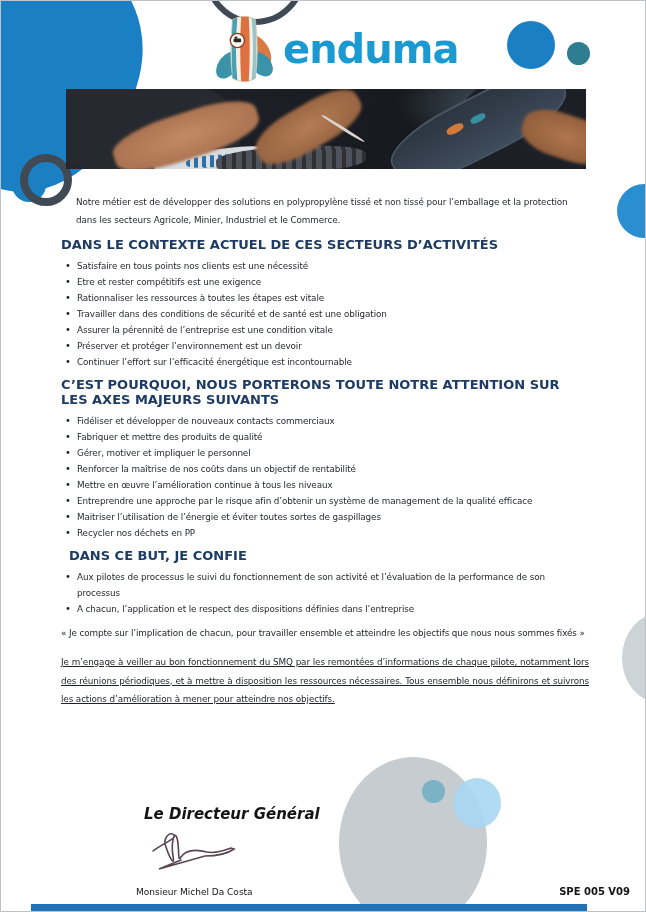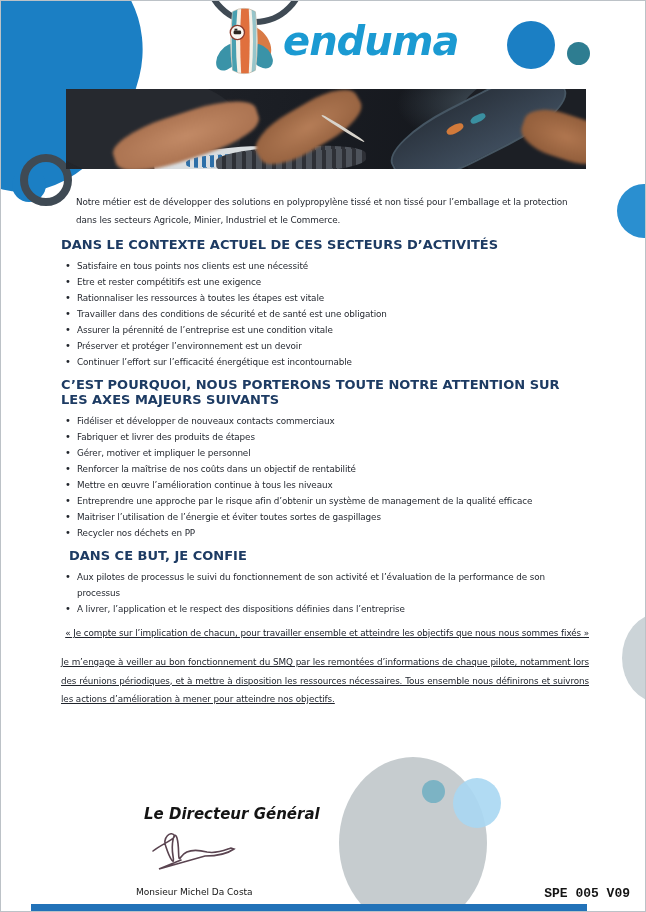--- a/index.html
+++ b/index.html
@@ -34,21 +34,21 @@
   }
   .circle-tr{left:506px;top:20px;width:48px;height:48px;border-radius:50%;background:#1b7fc4;}
   .dot-tr{left:566px;top:41px;width:23px;height:23px;border-radius:50%;background:#2e7d91;}
   .circle-right-mid{left:616px;top:183px;width:54px;height:54px;border-radius:50%;background:#2a8fd0;}
   .circle-right-low{left:621px;top:612px;width:76px;height:90px;border-radius:50%;background:#ccd4d8;}
   .circle-gray-big{left:338px;top:756px;width:148px;height:172px;border-radius:50%;background:#c6cccf;}
   .dot-teal-br{left:421px;top:779px;width:23px;height:23px;border-radius:50%;background:#7cb3c4;z-index:2;}
   .circle-lightblue-br{left:452px;top:777px;width:48px;height:50px;border-radius:50%;background:#a9d7f2;opacity:.9;z-index:2;}
   .footer-bar{left:30px;top:903px;width:556px;height:7px;background:#2272b8;}
   
-  .logo{position:absolute;left:214px;top:4px;display:flex;align-items:center;z-index:4;font-style:italic;}
+  .logo{position:absolute;left:214px;top:12px;display:flex;align-items:center;z-index:4;}
   .logo svg{display:block;}
   .wordmark{
     font-size:40px;font-weight:bold;letter-spacing:-1px;color:#1b9ad2;
     margin-left:10px;line-height:70px;
   }
   
   .photo{
     position:absolute;left:65px;top:88px;width:520px;height:80px;overflow:hidden;
     background:linear-gradient(100deg,#23262c 0%,#1a1d23 45%,#101217 100%);z-index:3;
   }
@@ -81,29 +81,29 @@
     color:#1d3b63;font-size:13px;letter-spacing:0;line-height:15px;
     margin:0 0 6px 0;font-weight:bold;max-width:505px;
   }
   h2.sec.indent{margin-left:8px;}
   ul.blist{list-style:none;margin:0 0 7px 0;padding:0 0 0 16px;}
   ul.blist li{position:relative;line-height:16px;letter-spacing:-0.1px;}
   ul.blist li::before{
     content:"•";position:absolute;left:-12px;top:0;font-size:10px;color:#1f232b;
   }
   .quote{
-    margin:2px 0 0 0;text-align:right;line-height:19px;
-    text-decoration:underline;color:#20242e;
+    margin:2px 0 0 0;text-align:left;line-height:19px;
+    color:#20242e;
   }
   .commitment{margin:10px 0 0 0;text-align:justify;line-height:18.5px;text-decoration:underline;}
   
   .sig-title{position:absolute;left:143px;top:804px;font-size:15px;font-weight:bold;font-style:italic;color:#141414;z-index:4;}
   .sig-scribble{position:absolute;left:146px;top:824px;z-index:4;}
   .sig-name{position:absolute;left:135px;top:886px;font-size:9px;color:#141414;z-index:4;}
-  .doc-ref{position:absolute;right:15px;top:885px;font-size:13px;font-weight:600;color:#141414;z-index:4;font-family:Liberation Mono, monospace;}
+  .doc-ref{position:absolute;right:15px;top:885px;font-size:10px;font-weight:600;color:#141414;z-index:4;}
 </style>
 </head>
 <body>
 
 <div class="page">
 
   <div class="dec ring-tl"></div>
   <div class="dec arc-top"></div>
   <div class="dec blob-tl"></div>
   <div class="dec dot-left"></div>
@@ -161,33 +161,33 @@
       <li>Rationnaliser les ressources à toutes les étapes est vitale</li>
       <li>Travailler dans des conditions de sécurité et de santé est une obligation</li>
       <li>Assurer la pérennité de l’entreprise est une condition vitale</li>
       <li>Préserver et protéger l’environnement est un devoir</li>
       <li>Continuer l’effort sur l’efficacité énergétique est incontournable</li>
     </ul>
 
     <h2 class="sec">C’EST POURQUOI, NOUS PORTERONS TOUTE NOTRE ATTENTION SUR LES AXES MAJEURS SUIVANTS</h2>
     <ul class="blist">
       <li>Fidéliser et développer de nouveaux contacts commerciaux</li>
-      <li>Fabriquer et livrer des produits de étapes</li>
+      <li>Fabriquer et mettre des produits de qualité</li>
       <li>Gérer, motiver et impliquer le personnel</li>
       <li>Renforcer la maîtrise de nos coûts dans un objectif de rentabilité</li>
       <li>Mettre en œuvre l’amélioration continue à tous les niveaux</li>
       <li>Entreprendre une approche par le risque afin d’obtenir un système de management de la qualité efficace</li>
       <li>Maitriser l’utilisation de l’énergie et éviter toutes sortes de gaspillages</li>
       <li>Recycler nos déchets en PP</li>
     </ul>
 
     <h2 class="sec indent">DANS CE BUT, JE CONFIE</h2>
     <ul class="blist">
       <li>Aux pilotes de processus le suivi du fonctionnement de son activité et l’évaluation de la performance de son processus</li>
-      <li>A livrer, l’application et le respect des dispositions définies dans l’entreprise</li>
+      <li>A chacun, l’application et le respect des dispositions définies dans l’entreprise</li>
     </ul>
 
     <div class="quote">« Je compte sur l’implication de chacun, pour travailler ensemble et atteindre les objectifs que nous nous sommes fixés »</div>
 
     <p class="commitment">Je m’engage à veiller au bon fonctionnement du SMQ par les remontées d’informations de chaque pilote, notamment lors des réunions périodiques, et à mettre à disposition les ressources nécessaires. Tous ensemble nous définirons et suivrons les actions d’amélioration à mener pour atteindre nos objectifs.</p>
   </div>
 
   <div class="sig-title">Le Directeur Général</div>
   <div class="sig-scribble">
     <svg width="92" height="54" viewBox="0 0 92 54">

